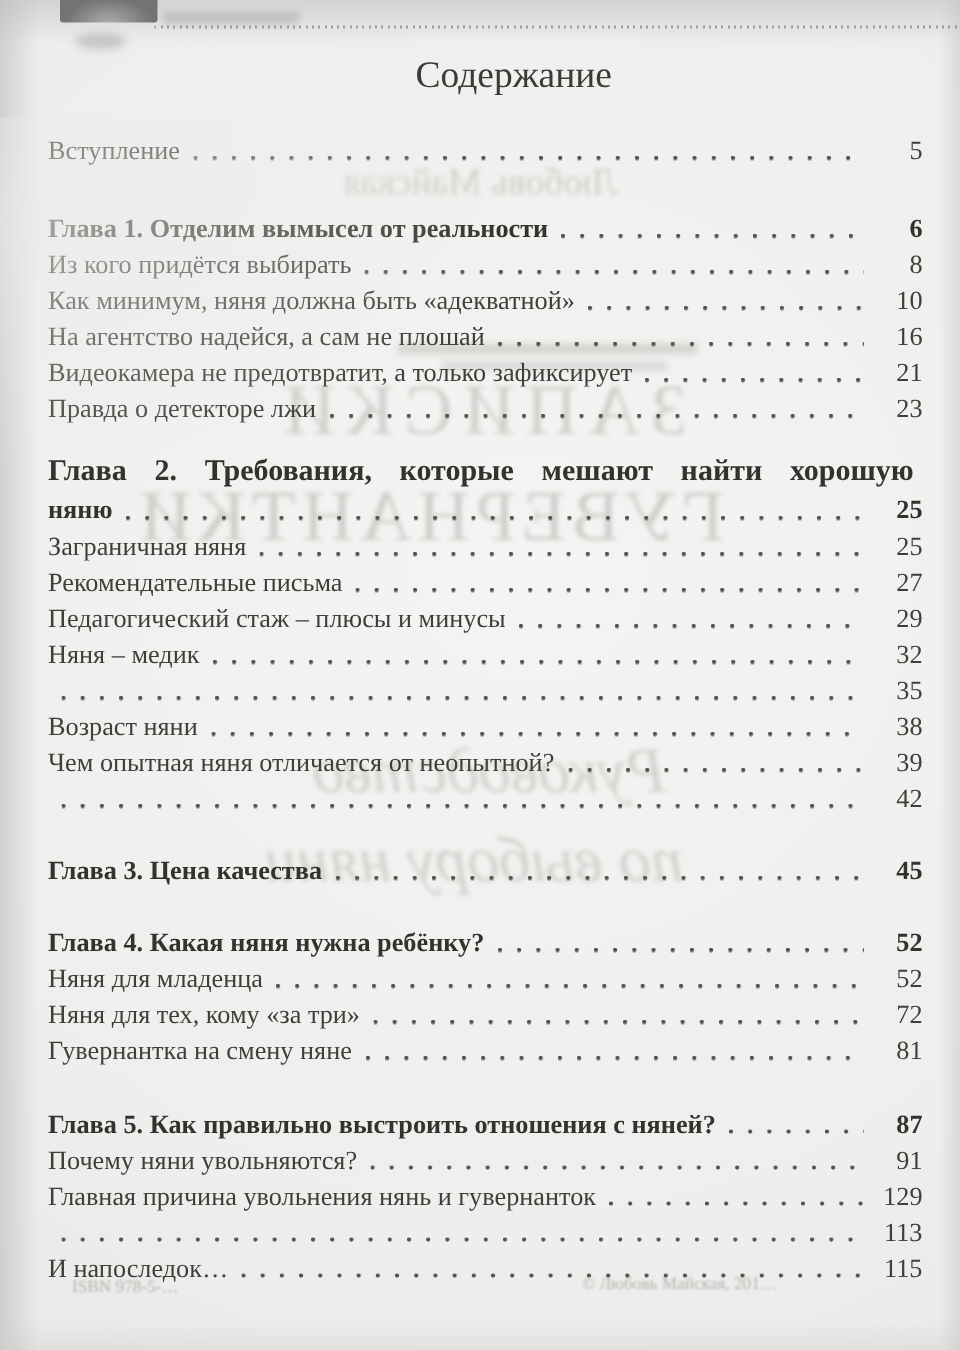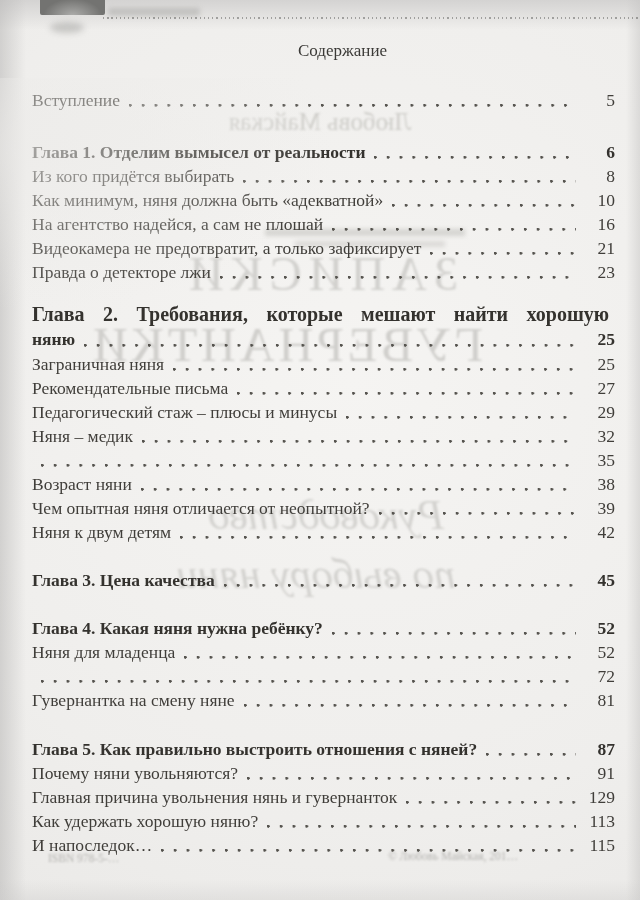--- a/index.html
+++ b/index.html
@@ -36,21 +36,21 @@
     background:rgba(184,183,180,.4);filter:blur(2.2px);}
   .st-title1{top:246px;font-size:48px;letter-spacing:7px;color:#d2d1ce;}
   .st-title2{top:317px;font-size:48px;letter-spacing:4px;color:#d0cfcc;left:-34px;}
   .st-sub1{top:490px;font-size:43px;font-style:italic;color:#d3d2cf;left:6px;}
   .st-sub2{top:549px;font-size:43px;font-style:italic;color:#d3d2cf;left:-4px;}
   .st-frag{position:absolute;font-size:11.5px;color:#b5b4b1;filter:blur(.8px);z-index:1;white-space:nowrap;}
   .st-frag-left{left:48px;top:852px;}
   .st-frag-right{left:388px;top:850px;}
   
   .content{position:absolute;left:32px;top:0;width:583px;z-index:3;color:#403e3a;filter:blur(.3px);}
-  .title{margin:36px 0 0 0;height:30px;line-height:30px;text-align:center;font-size:17px;
+  .title{margin:36px 0 0 0;height:30px;line-height:30px;text-align:center;font-size:25px;
     font-weight:400;color:#3b3a37;transform:translateX(19px);}
   .rows{margin-top:22px;}
   .row{display:flex;align-items:baseline;height:24px;line-height:24px;font-size:17.5px;}
   .row .lbl{white-space:nowrap;}
   .row .dots{flex:1;min-width:12px;height:3px;align-self:flex-end;margin:0 5px 5px 9px;
     background-image:radial-gradient(circle at 1.3px 1.3px,#55534e 1.15px,rgba(0,0,0,0) 1.7px);
     background-size:12.8px 3px;background-repeat:repeat-x;background-position:left bottom;}
   .row .pg{min-width:34px;text-align:right;}
   .chapter{font-weight:700;color:#34322e;}
   .m-g1{margin-top:28px;}
@@ -162,21 +162,20 @@
       <span class="lbl">Возраст няни</span>
       <span class="dots"></span>
       <span class="pg">38</span>
     </div>
     <div class="row">
       <span class="lbl">Чем опытная няня отличается от неопытной?</span>
       <span class="dots"></span>
       <span class="pg">39</span>
     </div>
     <div class="row">
-      <span class="lbl">Няня к двум детям</span>
       <span class="dots"></span>
       <span class="pg">42</span>
     </div>
 
     <div class="row chapter m-g3">
       <span class="lbl">Глава 3. Цена качества</span>
       <span class="dots"></span>
       <span class="pg">45</span>
     </div>
 
@@ -184,20 +183,21 @@
       <span class="lbl">Глава 4. Какая няня нужна ребёнку?</span>
       <span class="dots"></span>
       <span class="pg">52</span>
     </div>
     <div class="row">
       <span class="lbl">Няня для младенца</span>
       <span class="dots"></span>
       <span class="pg">52</span>
     </div>
     <div class="row">
+      <span class="lbl">Няня для тех, кому «за три»</span>
       <span class="dots"></span>
       <span class="pg">72</span>
     </div>
     <div class="row">
       <span class="lbl">Гувернантка на смену няне</span>
       <span class="dots"></span>
       <span class="pg">81</span>
     </div>
 
     <div class="row chapter m-g5">
@@ -209,21 +209,20 @@
       <span class="lbl">Почему няни увольняются?</span>
       <span class="dots"></span>
       <span class="pg">91</span>
     </div>
     <div class="row">
       <span class="lbl">Главная причина увольнения нянь и гувернанток</span>
       <span class="dots"></span>
       <span class="pg">129</span>
     </div>
     <div class="row">
-      <span class="lbl">Как удержать хорошую няню?</span>
       <span class="dots"></span>
       <span class="pg">113</span>
     </div>
     <div class="row">
       <span class="lbl">И напоследок…</span>
       <span class="dots"></span>
       <span class="pg">115</span>
     </div>
 
   </div>

